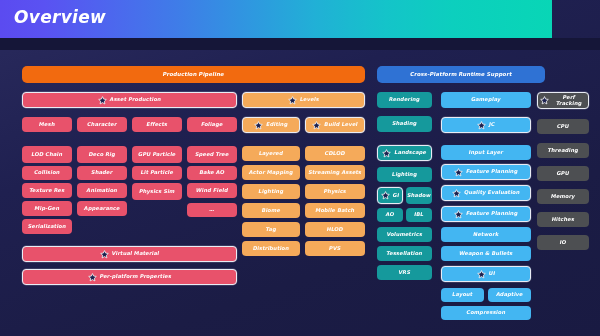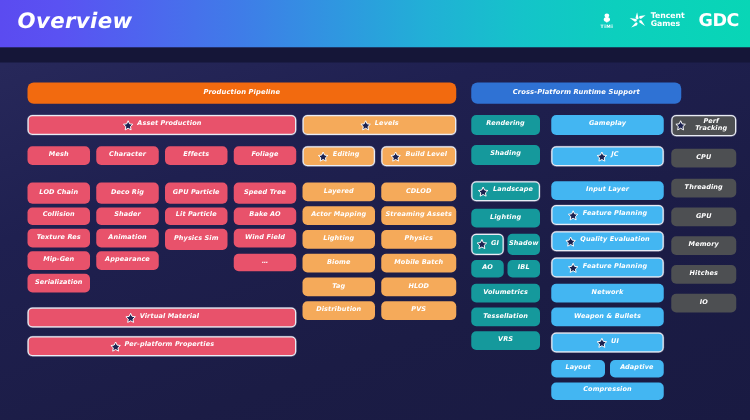--- a/index.html
+++ b/index.html
@@ -10,21 +10,21 @@
     overflow: hidden;
   }
   #stage {
     position: relative;
     width: 600px; height: 336px;
     background: linear-gradient(160deg, #2a2b5e 0%, #1f2050 35%, #1b1c45 70%, #191a42 100%);
     overflow: hidden;
   }
   
   #header {
-    position: absolute; left: 0; top: 0; width: 600px; height: 38px;
+    position: absolute; left: 0; top: 0; width: 552px; height: 38px;
     background: linear-gradient(90deg,
        #5b4bf0 0%, #5a52f2 8%, #4f63ef 18%, #3f7ce8 32%,
        #2f97e0 45%, #21b0d6 57%, #14c4c9 70%, #0ccfbe 82%, #08d6b6 100%);
   }
   #header-title {
     position: absolute; left: 14px; top: 7px;
     font-size: 17px; font-weight: bold; font-style: italic;
     color: #ffffff; letter-spacing: .3px;
   }
   .logos { position: absolute; right: 9px; top: 8px; display: flex; align-items: center; gap: 11px; }
@@ -76,48 +76,20 @@
   .c-bluehdr { background: #2f72d4; }
   .c-gray    { background: #4d4f52; }
 </style>
 </head>
 <body>
 
 <div id="stage">
 
   <div id="header">
     <div id="header-title">Overview</div>
-    <div class="logos">
-
-      <div class="logo-timi">
-        <svg class="timi-mark" viewBox="0 0 24 24">
-          <path d="M12 2c3 0 5 2 5 4.4 0 1.6-1 3-2.6 3.7 2.6.5 4.4 2.4 4.4 4.7 0 2.9-2.9 5.2-6.8 5.2S5.2 17.7 5.2 14.8c0-2.3 1.8-4.2 4.4-4.7C8 9.4 7 8 7 6.4 7 4 9 2 12 2z" fill="#ffffff"></path>
-          <rect x="11.2" y="17" width="1.6" height="5" fill="#ffffff"></rect>
-        </svg>
-        <div class="timi-text">TiMi</div>
-      </div>
-
-      <div class="logo-tencent">
-        <svg class="tx-mark" viewBox="0 0 40 40">
-          <g fill="#ffffff">
-            <path d="M18 4l3 12-3 2-3-3z"></path>
-            <path d="M4 15l13 2 .5 3.5-3.5 1.5z"></path>
-            <path d="M7 33l9-10 3 1.5-1 4z"></path>
-            <path d="M33 30l-11-7 .5-3.5 3.6-.3z"></path>
-            <path d="M34 10l-9 7-3-2 .6-3.6z"></path>
-          </g>
-        </svg>
-        <div class="tx-words">
-          <span>Tencent</span>
-          <span>Games</span>
-        </div>
-      </div>
-
-      <div class="logo-gdc">GDC</div>
-    </div>
   </div>
 
   <div id="band"></div>
 
   <div id="nodes">
       <div class="node c-orange hdr" style="left: 22px; top: 66px; width: 343px; height: 17px;">
         <span>Production Pipeline</span>
       </div>
       <div class="node c-red starred" style="left: 22px; top: 92px; width: 215px; height: 16px;">
         <span class="star">

